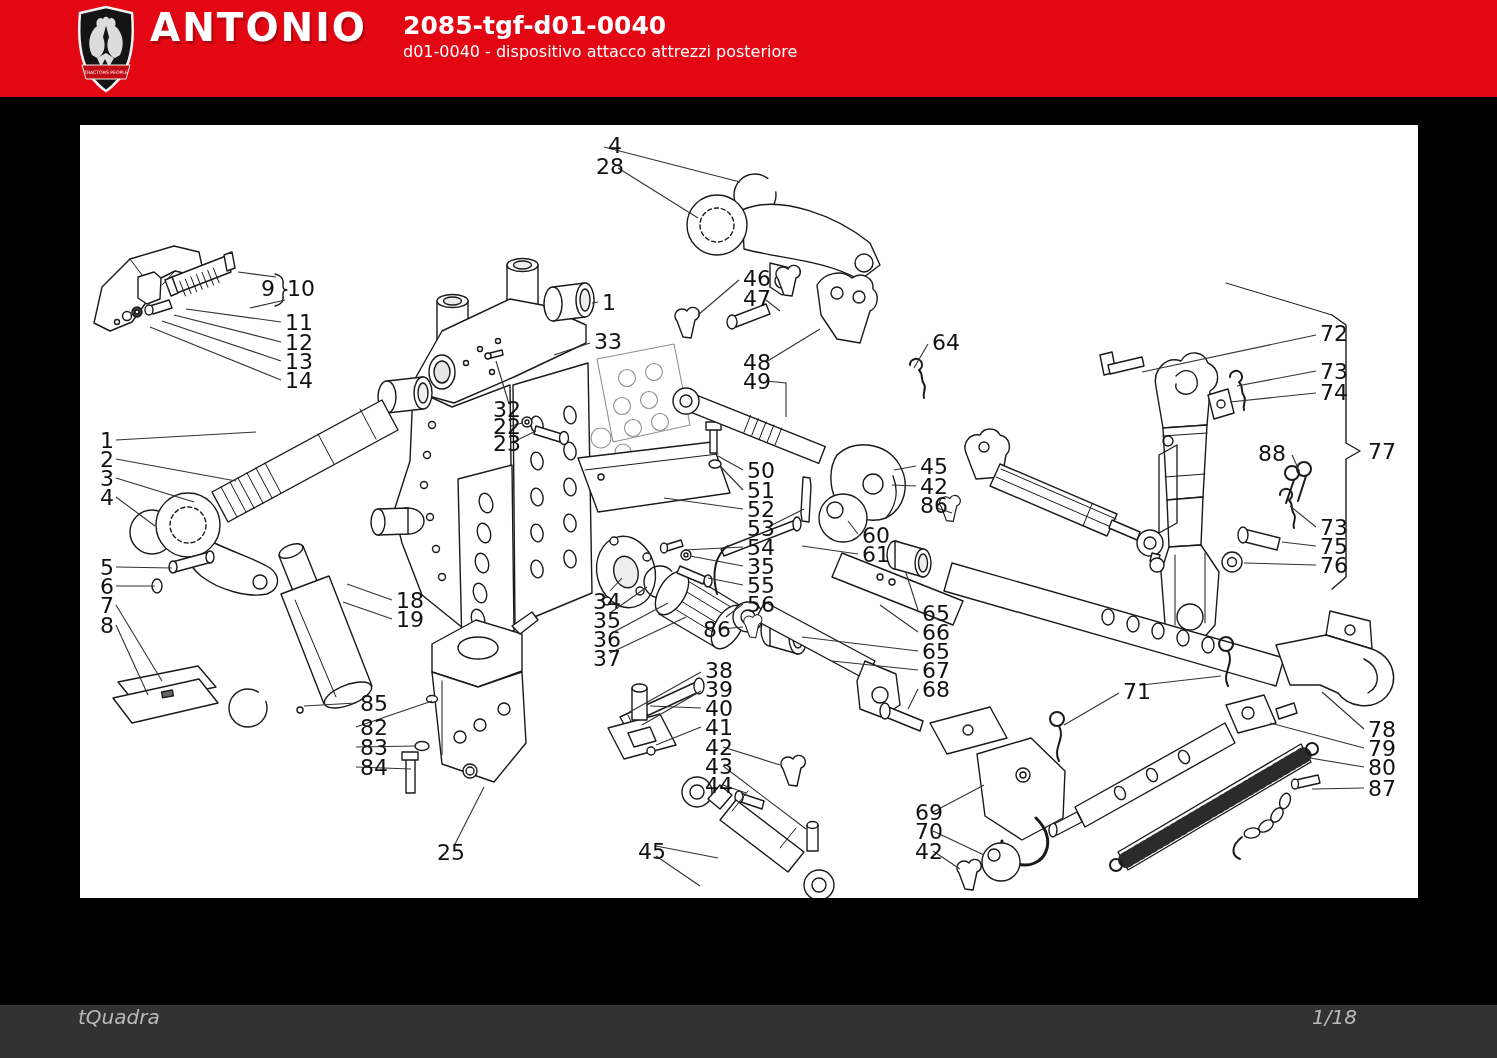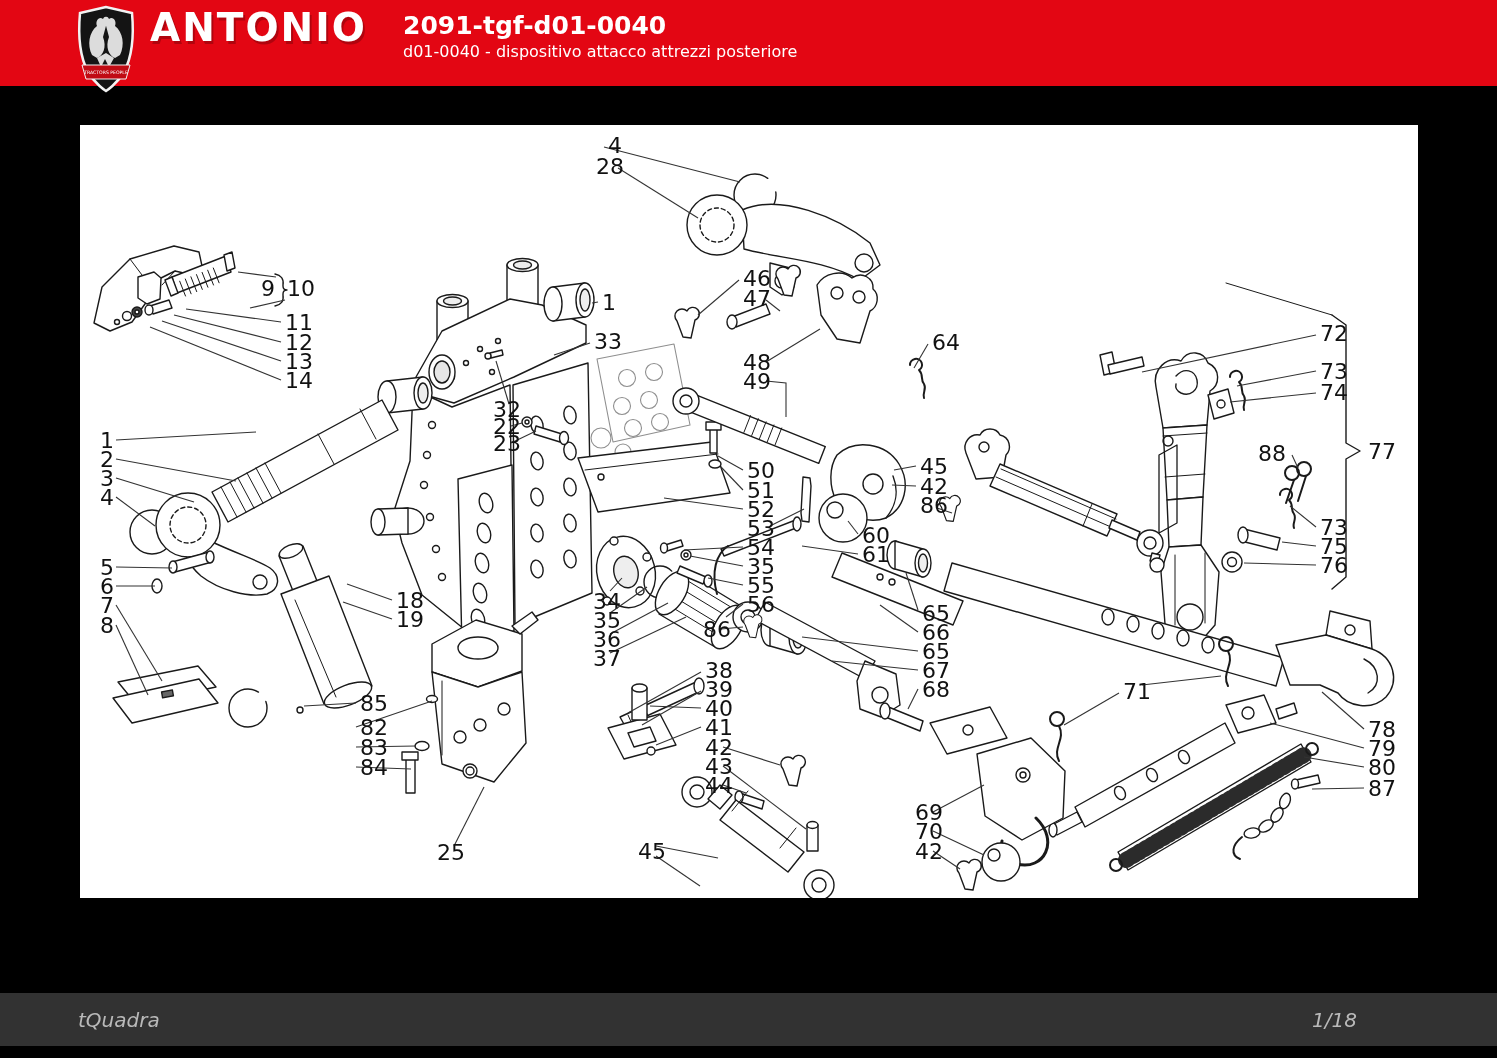--- a/index.html
+++ b/index.html
@@ -1,32 +1,32 @@
 <!DOCTYPE html>
 <html><head>
 <meta charset="utf-8">
 <style>
   html,body{margin:0;padding:0;background:#000;}
   .page{position:relative;width:1497px;height:1058px;background:#000;overflow:hidden;
         font-family:"DejaVu Sans",sans-serif;}
   
-  .hdr{position:absolute;left:0;top:0;width:100%;height:86px;background:#e30613;}
+  .hdr{position:absolute;left:0;top:0;width:100%;height:97px;background:#e30613;}
   .logo-shield{position:absolute;left:74px;top:5px;width:64px;height:88px;}
   .brand{position:absolute;left:150px;top:10px;color:#fff;font-weight:900;
          font-size:39px;line-height:0.93;letter-spacing:2px;
          text-shadow:2px 3px 0 rgba(60,0,4,0.30);}
   .titles{position:absolute;left:403px;top:12px;color:#fff;}
   .doc-code{font-size:25px;font-weight:bold;line-height:1.1;}
   .doc-sub{font-size:16px;font-weight:normal;margin-top:2px;}
   
   .sheet{position:absolute;left:80px;top:125px;width:1338px;height:773px;background:#fff;}
   .sheet svg{display:block;width:1338px;height:773px;}
   
-  .ftr{position:absolute;left:0;bottom:12px;width:100%;height:53px;background:#323232;
-       color:#b9b9b9;font-style:italic;font-size:20px;display:flex;align-items:center;
+  .ftr{position:absolute;left:0;bottom:0;width:100%;height:53px;background:#323232;
+       color:#b9b9b9;font-style:italic;font-size:20px;display:flex;
        justify-content:space-between;box-sizing:border-box;padding:0 140px 0 78px;}
   
   #art{stroke:#1a1a1a;stroke-width:1.4;fill:#fff;stroke-linejoin:round;stroke-linecap:round;}
   #art .thin{stroke-width:1;}
   #art .wire{fill:none;stroke-width:2;}
   #art .lite{stroke:#8f8f8f;fill:none;stroke-width:1.1;}
   #callout-layer text{font-family:"DejaVu Sans",sans-serif;font-size:22px;fill:#111;
                       dominant-baseline:central;}
   #callout-layer polyline{fill:none;stroke:#333;stroke-width:1.1;}
 </style>
@@ -45,21 +45,21 @@
       </g>
       <g>
         <path d="M8,60 L56,60 L52,74 L12,74 Z" fill="#c00b14" stroke="#f2f2f2" stroke-width="1"></path>
         <text x="32" y="69" text-anchor="middle" font-size="4.6" fill="#fff" font-family="DejaVu Sans, sans-serif">TRACTORS PEOPLE</text>
       </g>
     </svg>
     <div class="brand">
       <div>ANTONIO</div>
     </div>
     <div class="titles">
-      <div class="doc-code">2091-tgf-d01-0040</div>
+      <div class="doc-code">2085-tgf-d01-0040</div>
       <div class="doc-sub">d01-0040 - dispositivo attacco attrezzi posteriore</div>
     </div>
   </header>
 
   <div class="sheet">
     <svg viewBox="0 0 1338 773">
       <defs>
         <path id="clip-sym" d="M-3,16 L-9,0 A6.5,6.5 0 1,1 1,-10 A6.5,6.5 0 1,1 9,-1 L5,17 Z"></path>
         <path id="rclip-sym" fill="none" stroke-width="2" d="M0,0 a6,6 0 1,1 9,5 c5,5 1,9 5,14 c3,5 -2,9 0,14"></path>
       </defs>

